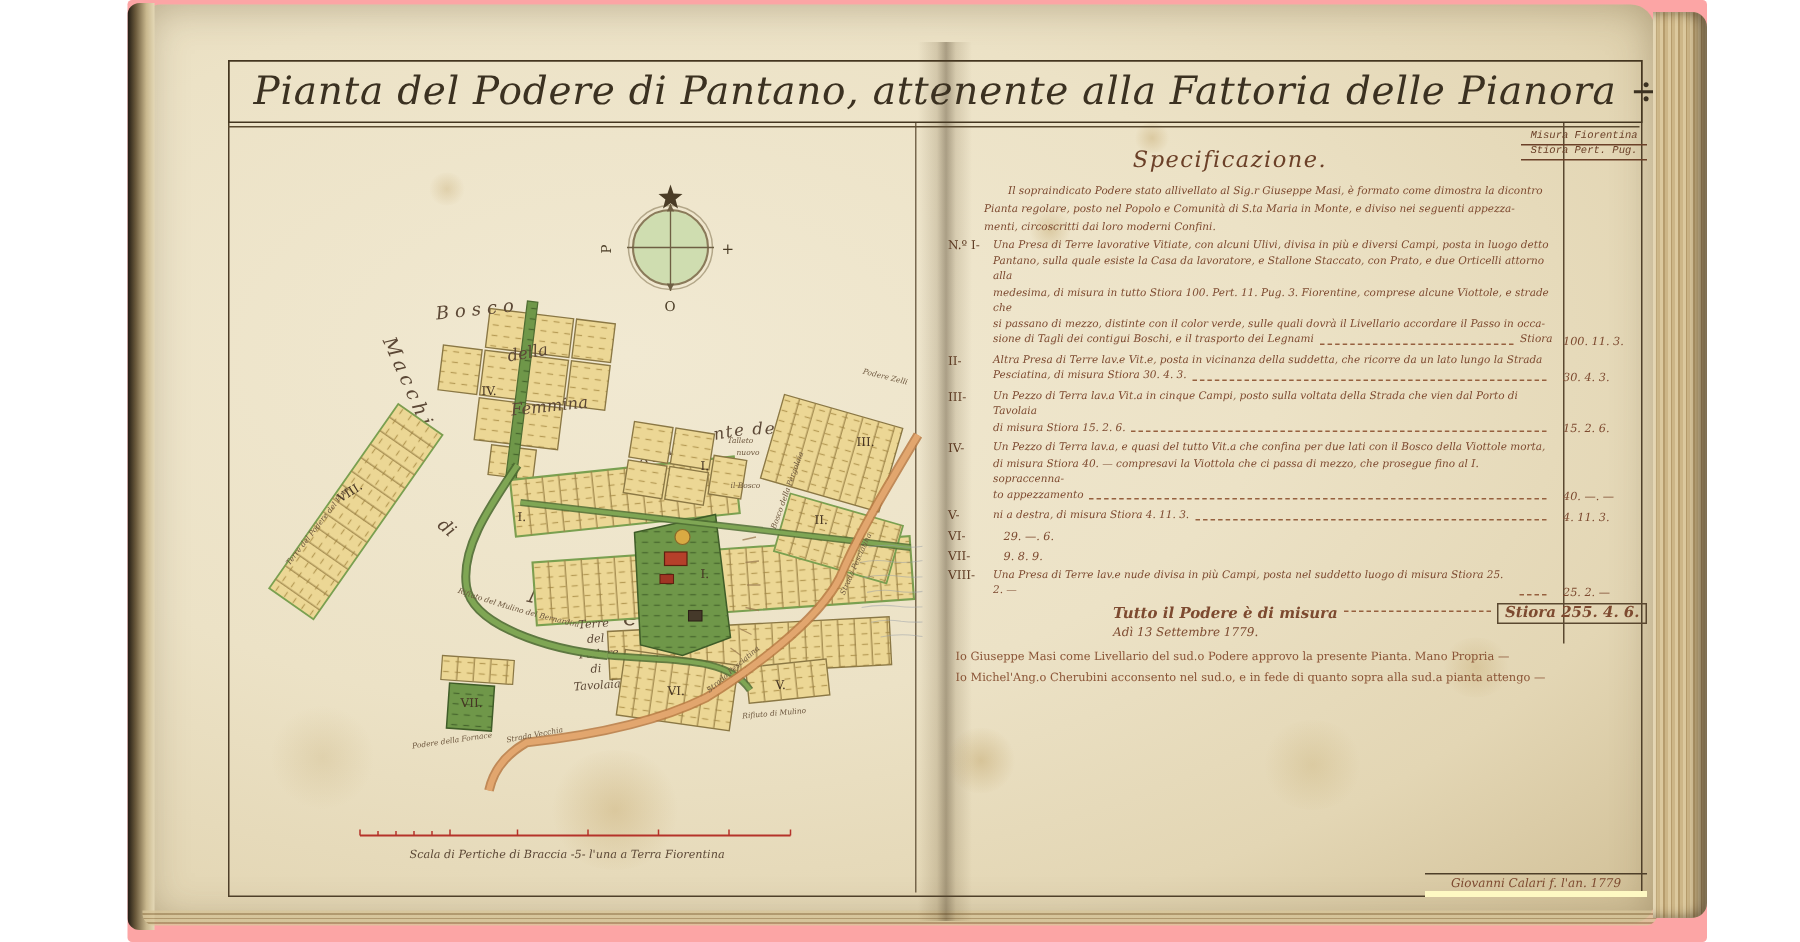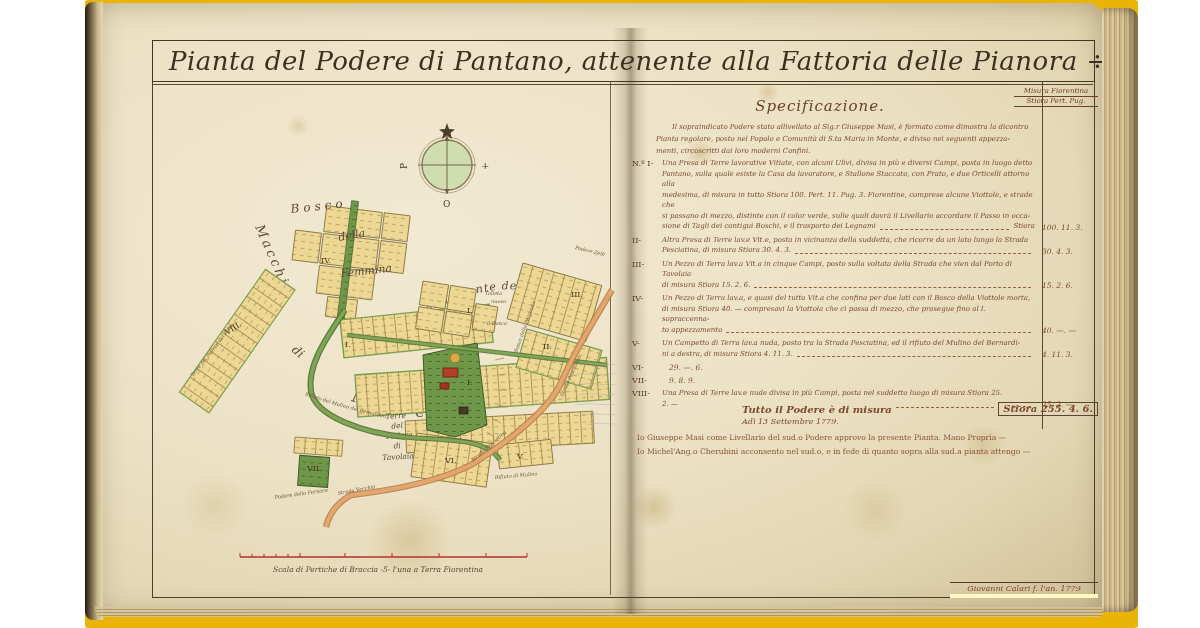--- a/index.html
+++ b/index.html
@@ -2,21 +2,21 @@
 <html><head>
 <meta charset="utf-8">
 <style>
   html,body{margin:0;padding:0;}
   body{width:1200px;height:628px;overflow:hidden;background:#ffffff;
        font-family:"DejaVu Serif", serif;}
   .abs{position:absolute;}
   #canvas{position:relative;width:1200px;height:628px;background:#fff;}
 
   
-  #photo{left:85px;top:0;width:1053px;height:628px;background:#eab308;border-radius:3px;overflow:hidden;}
+  #photo{left:85px;top:0;width:1053px;height:628px;background:#fca5a5;border-radius:3px;overflow:hidden;}
   #spread{left:12px;top:3px;width:1006px;height:612px;border-radius:10px 16px 14px 10px;
     background:radial-gradient(ellipse at 32% 38%, #f1e9d2 0%, #ece2c6 45%, #e3d6b4 75%, #d3c29a 96%);
     box-shadow:inset 0 0 28px rgba(90,70,35,.35);}
   #left-edge{left:0;top:2px;width:18px;height:618px;
     background:linear-gradient(90deg,#201a12 0%,#6b5a3c 30%,#c9b88e 70%,#e4d8b6 100%);
     border-radius:8px 0 0 8px;}
   #fore-edge{left:1017px;top:8px;width:36px;height:604px;
     background:repeating-linear-gradient(90deg,#dcc99e 0 2px,#b69c6c 2px 3px,#cdb687 3px 5px);
     border-radius:0 10px 10px 0;box-shadow:inset -6px 0 8px rgba(40,28,12,.55), inset 2px 0 2px rgba(255,250,230,.4);}
   #bottom-edge{left:10px;top:607px;width:1010px;height:10px;
@@ -26,21 +26,21 @@
   #frame{left:67px;top:40px;width:941px;height:556px;border:1.5px solid #4e3f29;}
   #title-box{left:67px;top:40px;width:941px;height:40px;border:1.5px solid #443620;display:flex;align-items:center;}
   #title-rule{left:67px;top:84px;width:941px;height:0;border-top:1px solid #5a4a30;}
   #divider-v{left:525px;top:82px;width:0;height:513px;border-left:1.2px solid #5a4830;opacity:.8;}
   #col-line{left:957px;top:82px;width:0;height:347px;border-left:1px solid #5a4830;}
   #page-title{font-style:italic;font-size:26px;letter-spacing:.5px;color:#3b3121;padding-left:16px;white-space:nowrap;}
 
   
   .hand{color:#7d4a30;font-style:italic;}
   #corner-note{left:929px;top:87px;width:84px;text-align:center;font-size:7px;line-height:9px;color:#6b4028;font-style:italic;}
-  #corner-note .cl{border-bottom:.8px solid #6b4028;}
+  #corner-note .cl{border-bottom:.8px solid #6b4028;font-family:Liberation Mono, monospace;}
   #spec-heading{left:645px;top:97px;width:180px;text-align:center;font-size:15px;font-style:italic;
     color:#6b4028;letter-spacing:1px;}
   #spec-intro{left:565px;top:121px;width:392px;font-size:7px;line-height:12px;}
   #spec-intro .il0{padding-left:22px;} #spec-intro .il1{padding-left:6px;} #spec-intro .il2{padding-left:6px;}
   #spec-items{left:547px;top:158px;width:466px;}
   .sitem{display:flex;margin-bottom:3px;}
   .snum{width:30px;flex:none;font-size:8px;color:#5d3a22;font-style:normal;text-align:left;padding-top:1px;}
   .sbody{flex:1;font-size:7px;line-height:10.5px;color:#7d4a30;font-style:italic;}
   .sline.last{display:flex;}
   .lead{flex:1;border-bottom:1px dashed #96603f;margin:0 4px 2px 4px;min-width:18px;}
@@ -339,21 +339,20 @@
             <div class="sline last">
               <span>to appezzamento</span>
               <span class="lead"></span>
             </div>
           </div>
           <div class="sval">40. —. —</div>
         </div>
         <div class="sitem">
           <div class="snum">V-</div>
           <div class="sbody">
-            <div class="sline">Un Campetto di Terra lav.a nuda, posto tra la Strada Pesciatina, ed il rifiuto del Mulino del Bernardi-</div>
             <div class="sline last">
               <span>ni a destra, di misura Stiora 4. 11. 3.</span>
               <span class="lead"></span>
             </div>
           </div>
           <div class="sval">4. 11. 3.</div>
         </div>
         <div class="sitem">
           <div class="snum">VI-</div>
           <div class="sval">29. —. 6.</div>

